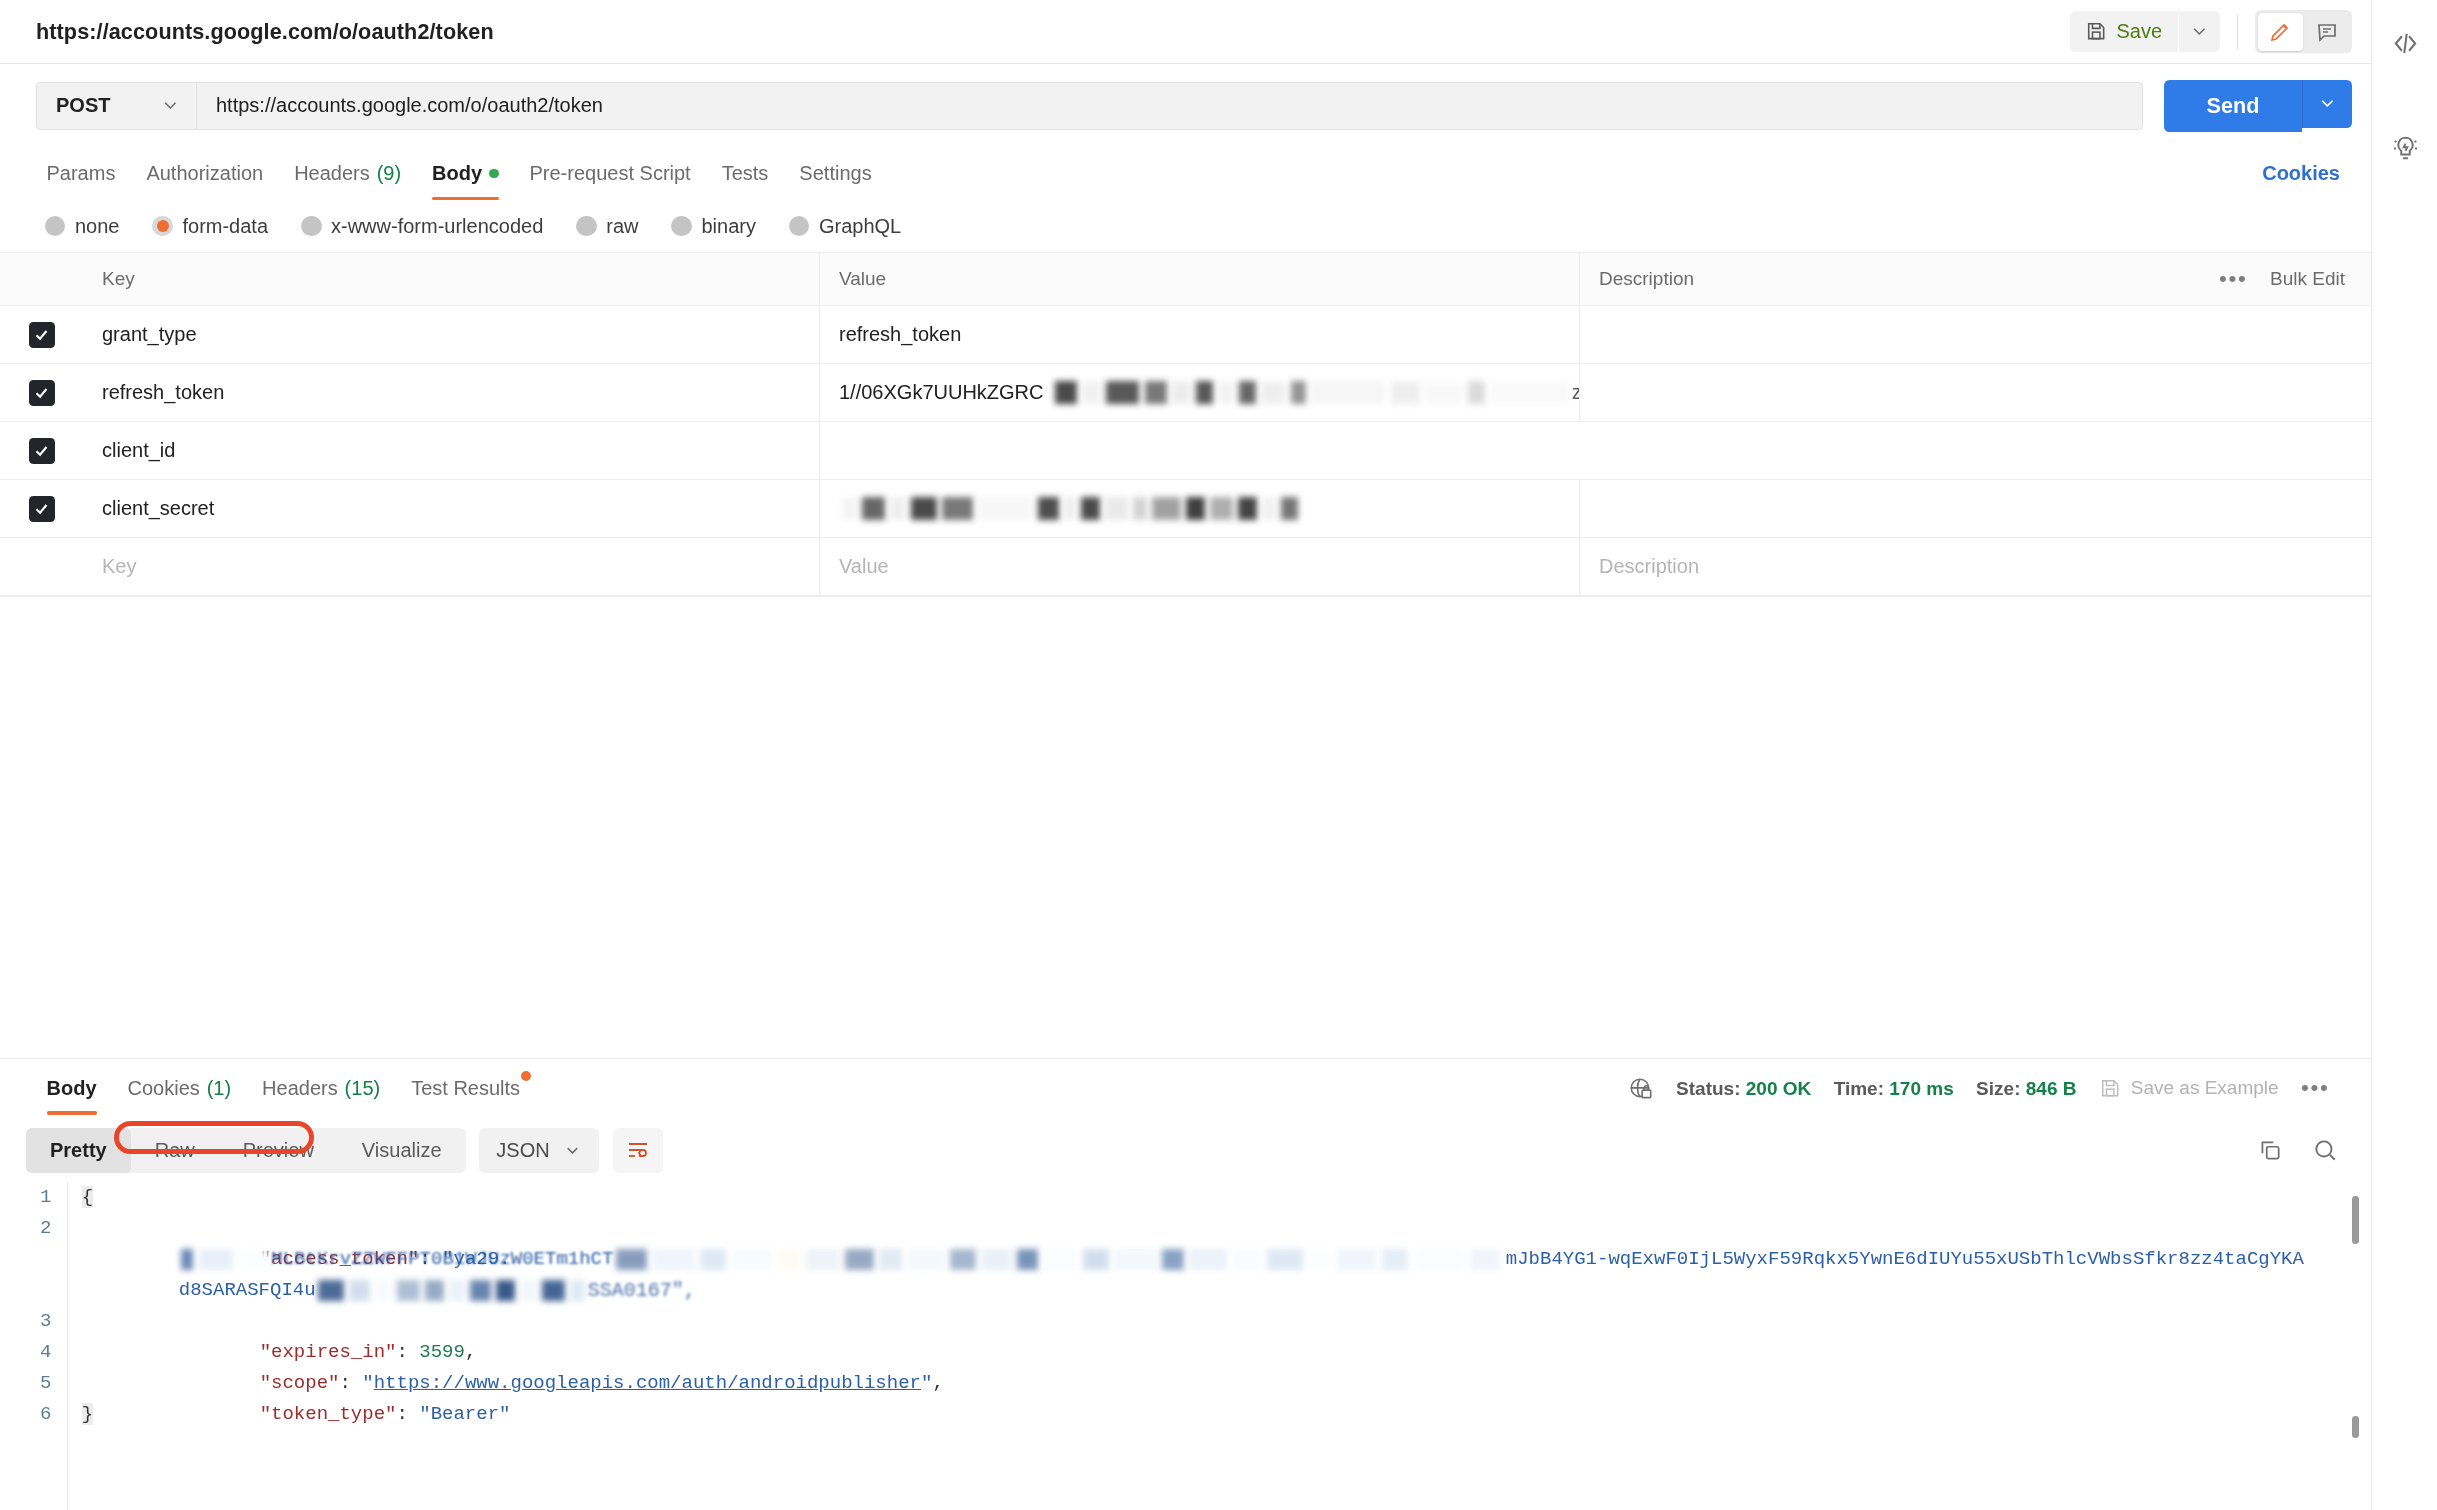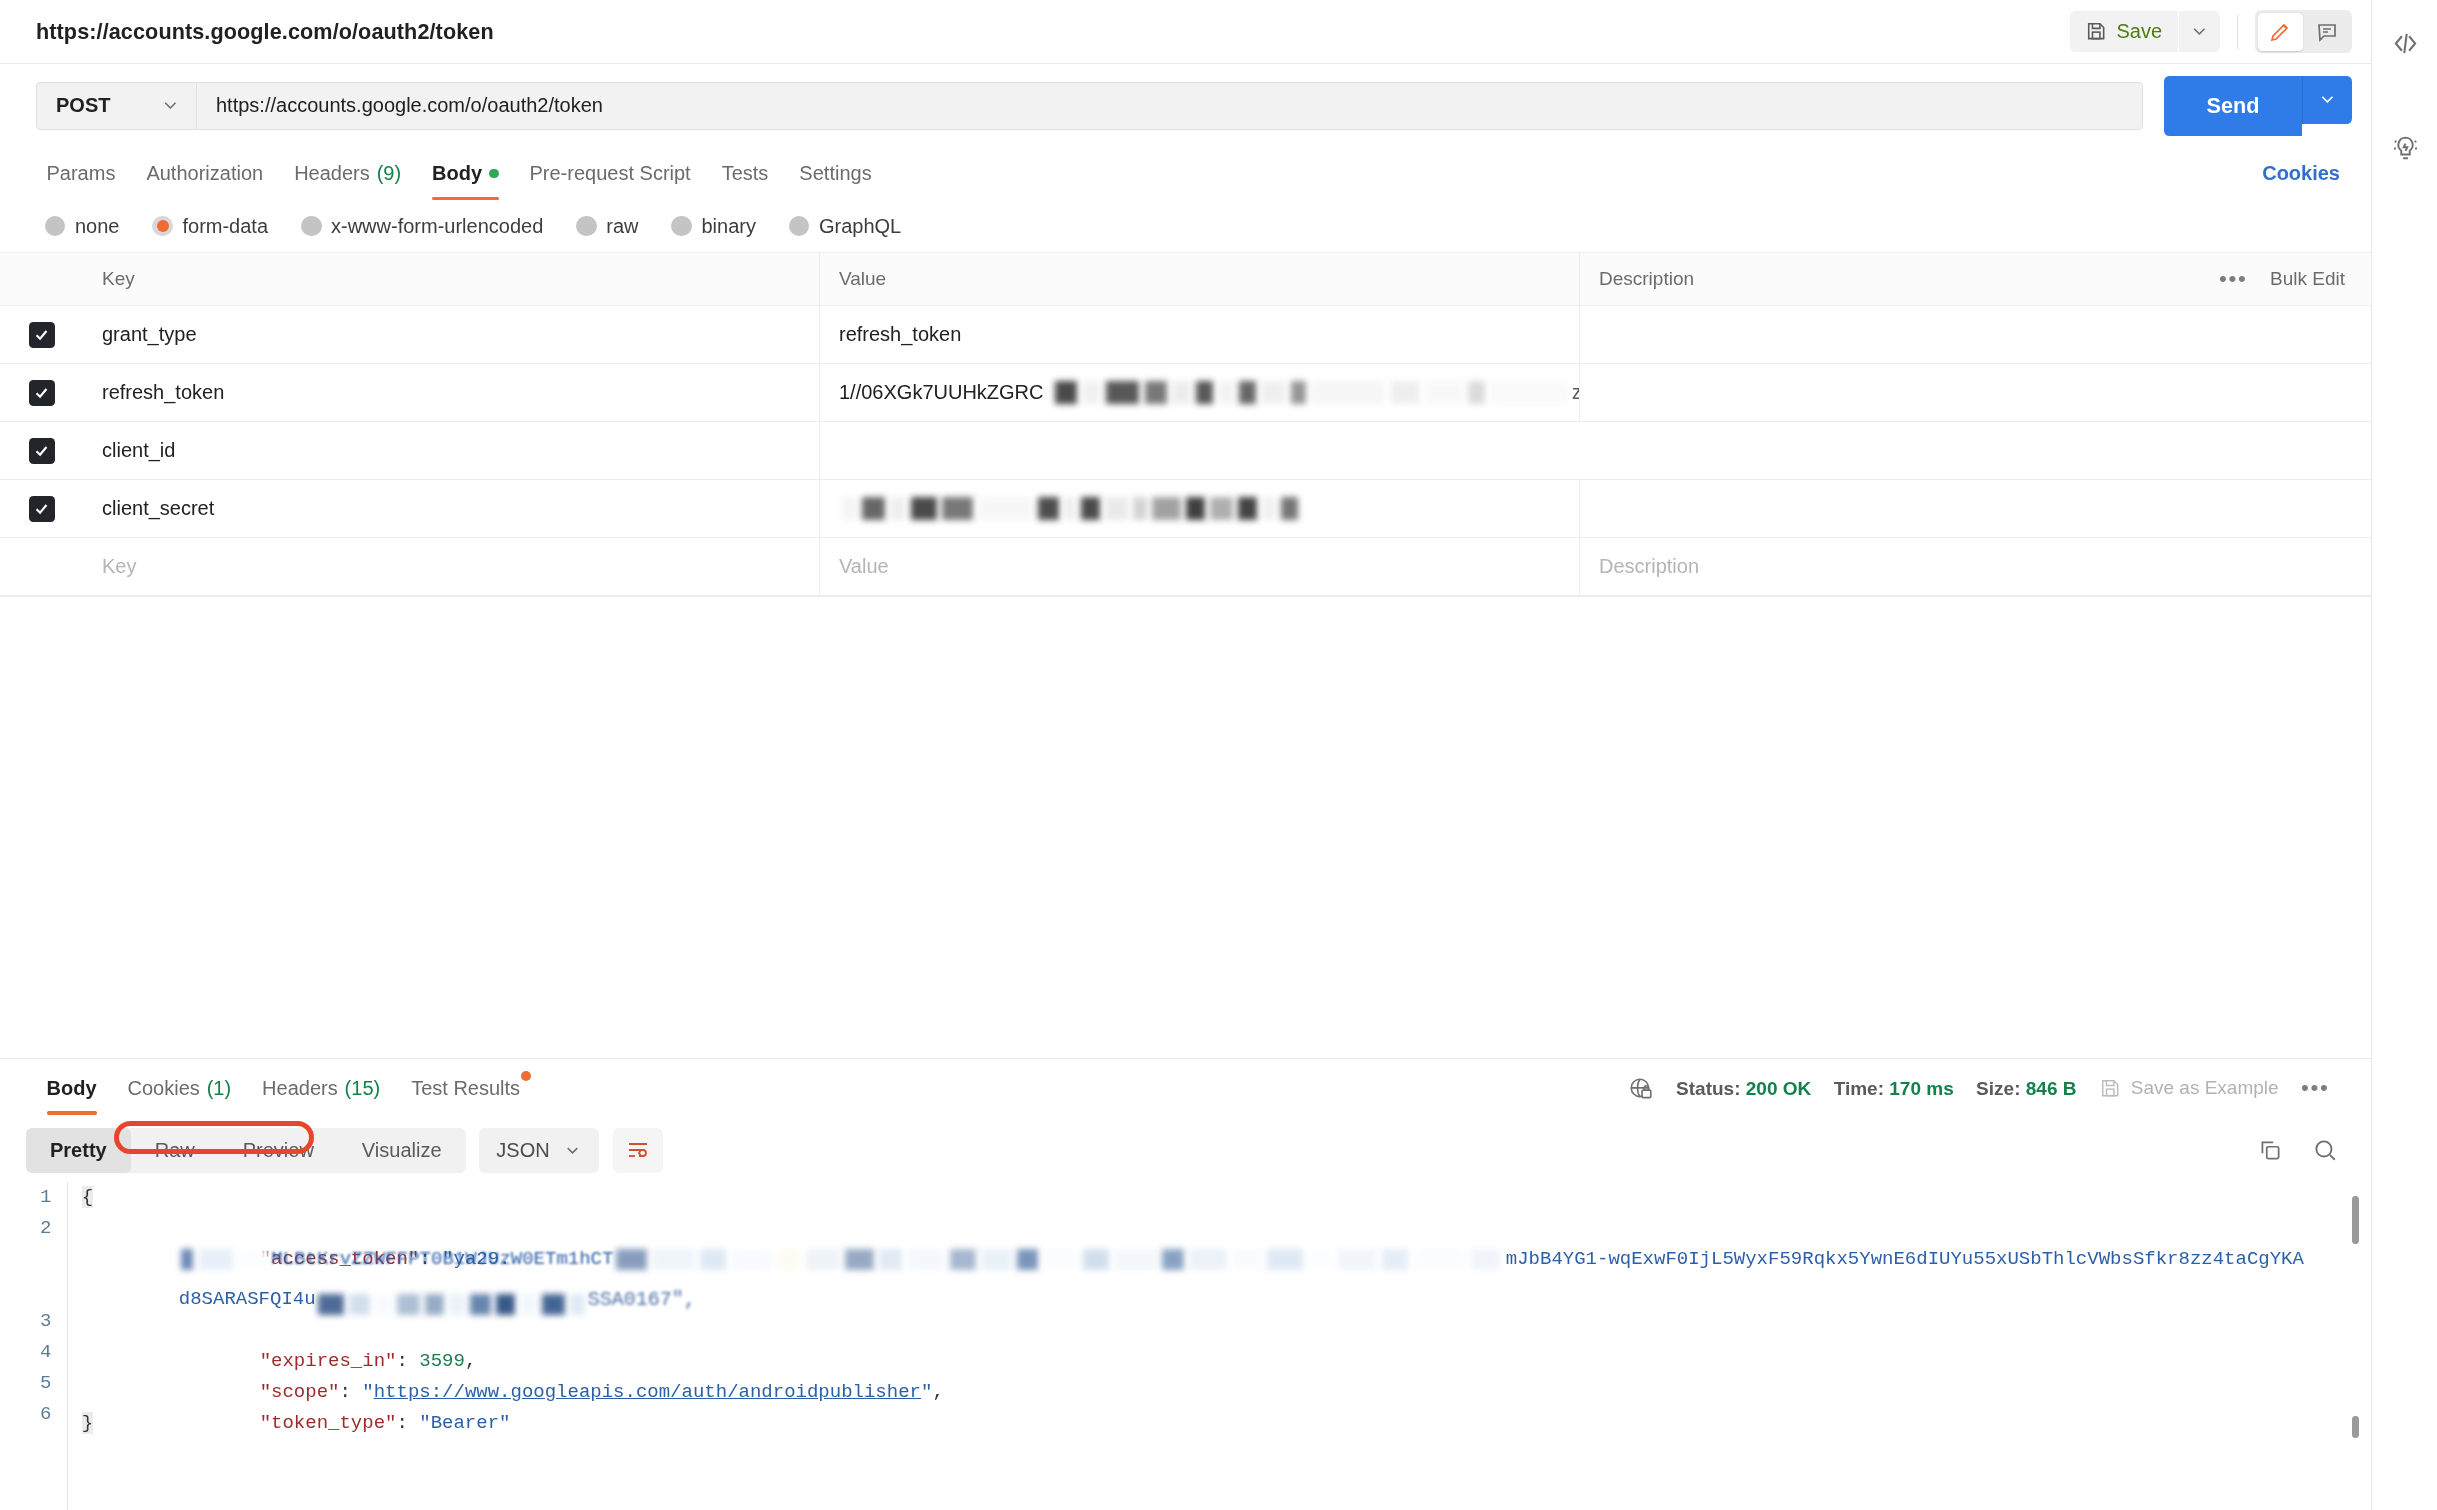--- a/index.html
+++ b/index.html
@@ -49,21 +49,21 @@
     padding: 0 15.5px 0 19px; font-size: 20px; font-weight: bold; color: #212121; cursor: pointer;
   }
   .urlinput {
     flex: 1; height: 48px; background: #f2f2f2;
     border: 0.9px solid #e0e0e0; border-radius: 0 4.3px 4.3px 0;
     display: flex; align-items: center; padding: 0 19px;
     font-size: 20px; color: #212121; cursor: text;
   }
   .send-wrap { display: flex; margin-left: 20.7px; }
   .send-btn {
-    width: 138px; height: 60px; background: #2f7ce8; color: #fff;
+    width: 138px; height: 52px; background: #2f7ce8; color: #fff;
     border-radius: 5.2px 0 0 5.2px; display: flex; align-items: center; justify-content: center;
     font-size: 21.6px; font-weight: bold; cursor: pointer;
   }
   .send-caret {
     width: 50px; height: 48px; background: #2f7ce8; border-left: 0.9px solid #2a6fd0;
     border-radius: 0 5.2px 5.2px 0; display: flex; align-items: center; justify-content: center;
     cursor: pointer;
   }
 
   
@@ -578,21 +578,21 @@
               <span class="redact" style="width:36px;height:20.7px;background:#dce7f3;"></span>
               <span class="redact" style="width:24px;height:20.7px;background:#fcfdff;"></span>
               <span class="redact" style="width:40px;height:20.7px;background:#f0f5fb;"></span>
               <span class="redact" style="width:26px;height:20.7px;background:#e3ecf6;"></span>
               <span class="redact" style="width:52px;height:20.7px;background:#fafcfe;"></span>
               <span class="redact" style="width:29px;height:20.7px;background:#eff4fa;"></span>
             </span>
             <span class="s" style="margin-left:3.4px;">mJbB4YG1-wqExwF0IjL5WyxF59Rqkx5YwnE6dIUYu55xUSbThlcVWbsSfkr8zz4taCgYKA</span>
           </div>
 
-          <div class="tokline" style="padding-left:97px;display:flex;align-items:flex-end;margin-top:9px;">
+          <div class="tokline" style="padding-left:97px;display:flex;align-items:center;">
             <span class="s">d8SARASFQI4u</span>
             <span style="display:flex;align-items:center;">
               <span class="redact" style="width:26px;height:20.7px;background:#3f5f8f;"></span>
               <span class="redact" style="width:20.7px;height:20.7px;background:#cfdcec;"></span>
               <span class="redact" style="width:17px;height:20.7px;background:#f7fbff;"></span>
               <span class="redact" style="width:22.4px;height:20.7px;background:#a7bad2;"></span>
               <span class="redact" style="width:19px;height:20.7px;background:#8ea5c2;"></span>
               <span class="redact" style="width:15.5px;height:20.7px;background:#e9f1f8;"></span>
               <span class="redact" style="width:20.7px;height:20.7px;background:#5b7ba8;"></span>
               <span class="redact" style="width:19px;height:20.7px;background:#274b7f;"></span>

